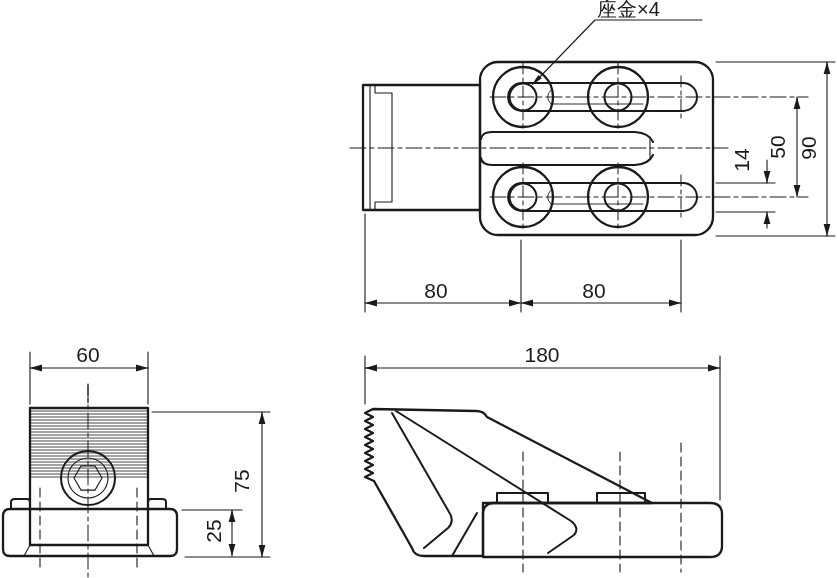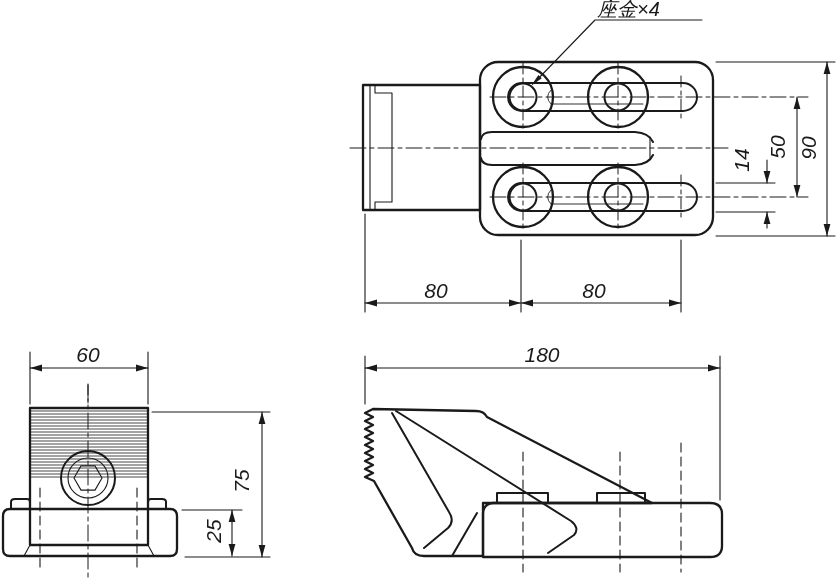--- a/index.html
+++ b/index.html
@@ -1,16 +1,16 @@
 <!DOCTYPE html>
 <html><head>
 <meta charset="utf-8">
 <style>
   html,body{margin:0;padding:0;background:#ffffff;}
-  .stage{position:relative;width:837px;height:578px;background:#ffffff;overflow:hidden;font-style:italic;}
+  .stage{position:relative;width:837px;height:578px;background:#ffffff;overflow:hidden;}
   svg{display:block;}
   svg text{font-family:"Liberation Sans","DejaVu Sans",sans-serif;}
   .dimtext{font-size:21px;}
   .callout-text{font-size:20px;}
   .outline{stroke-width:2.3;fill:none;}
   .mid{stroke-width:2;fill:none;}
   .thin{stroke-width:1.1;fill:none;}
   .hair{stroke-width:0.9;fill:none;}
   .serr{stroke-width:0.8;fill:none;}
   .cline{stroke-width:1;fill:none;stroke-dasharray:16 4 4 4;}

